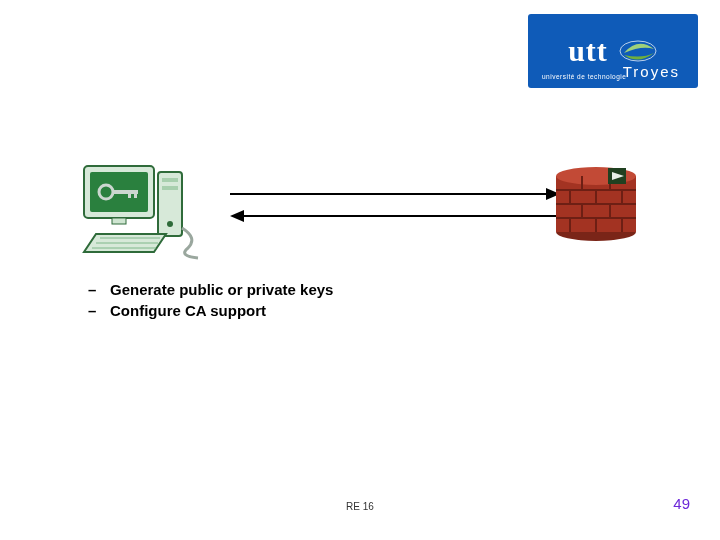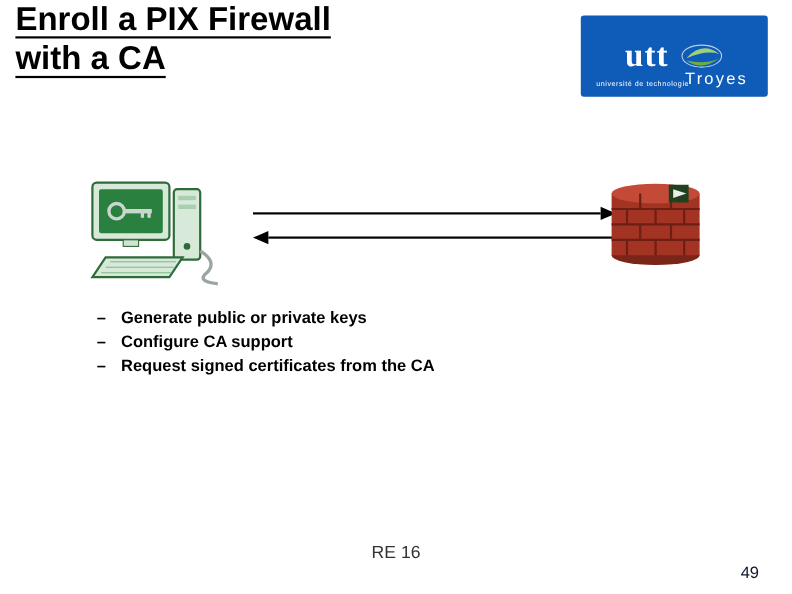--- a/index.html
+++ b/index.html
@@ -47,42 +47,38 @@
 
   .computer { position:absolute; top:-6px; left:0; width:120px; height:100px; }
   .firewall { position:absolute; top:-4px; right:0; width:88px; height:76px; }
 
   
   .bullets { position:absolute; top:280px; left:88px; width:420px; }
   .bullets li { list-style:none; position:relative; padding-left:22px; font-size:15px; font-weight:bold; color:#000; line-height:1.35; margin-bottom:1px; }
   .bullets li::before { content:"–"; position:absolute; left:0; top:0; font-weight:bold; }
 
   
-  .footer-code { position:absolute; bottom:28px; left:0; width:720px; text-align:center; font-size:16px; color:#333; }
-  .footer-num  { position:absolute; bottom:11px; right:30px; font-size:15px; color:#0f172a; }
+  .footer-code { position:absolute; bottom:28px; left:0; width:720px; text-align:center; font-size:10px; color:#333; }
+  .footer-num  { position:absolute; bottom:28px; right:30px; font-size:15px; color:#6d28d9; }
 </style>
 </head>
 <body>
 
 <div class="slide">
 
   <div class="banner">
     <div class="photo">
       <div class="columns"></div>
       <div class="windows"></div>
     </div>
     <div class="navy"></div>
     <div class="blue"></div>
     <div class="orange"></div>
   </div>
 
-  <div class="title">
-    <span>Enroll a PIX Firewall</span><br>
-    <span>with a CA</span>
-  </div>
 
   <div class="logo-box">
     <span class="logo-text">utt</span>
     <svg class="logo-swoosh" viewBox="0 0 40 40">
       <ellipse cx="20" cy="20" rx="18" ry="10" fill="none" stroke="#ffffff" stroke-width="1" opacity="0.7"></ellipse>
       <path d="M6 22 Q20 6 36 18 Q24 14 6 22 Z" fill="#9fd07a"></path>
       <path d="M6 24 Q20 34 36 22 Q24 28 6 24 Z" fill="#6fae3e"></path>
     </svg>
     <div class="logo-sub">université de technologie</div>
     <div class="logo-tr">Troyes</div>
@@ -147,19 +143,18 @@
 
       <polygon points="56,2 74,2 74,18 56,18" fill="#204020"></polygon>
       <polygon points="60,6 72,10 60,14" fill="#e8f0e8"></polygon>
     </svg>
 
   </div>
 
   <ul class="bullets">
     <li><span>Generate public or private keys</span></li>
     <li><span>Configure CA support</span></li>
-    <li><span>Request signed certificates from the CA</span></li>
   </ul>
 
   <div class="footer-code">RE 16</div>
   <div class="footer-num">49</div>
 
 </div>
 
 </body></html>

